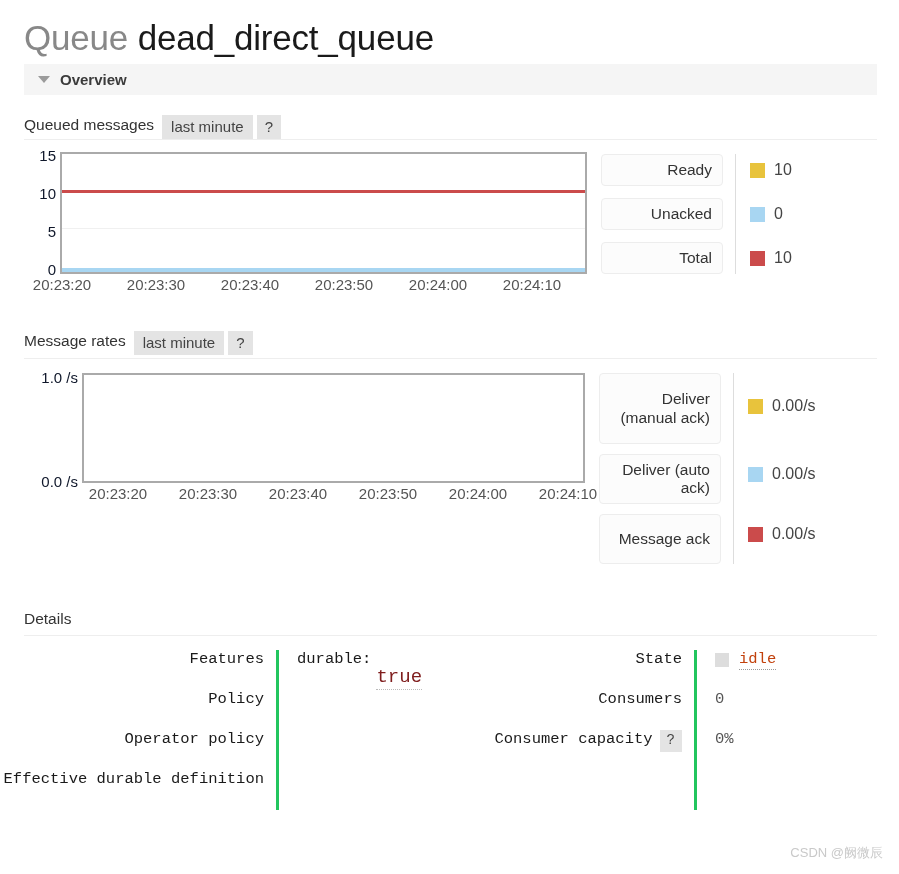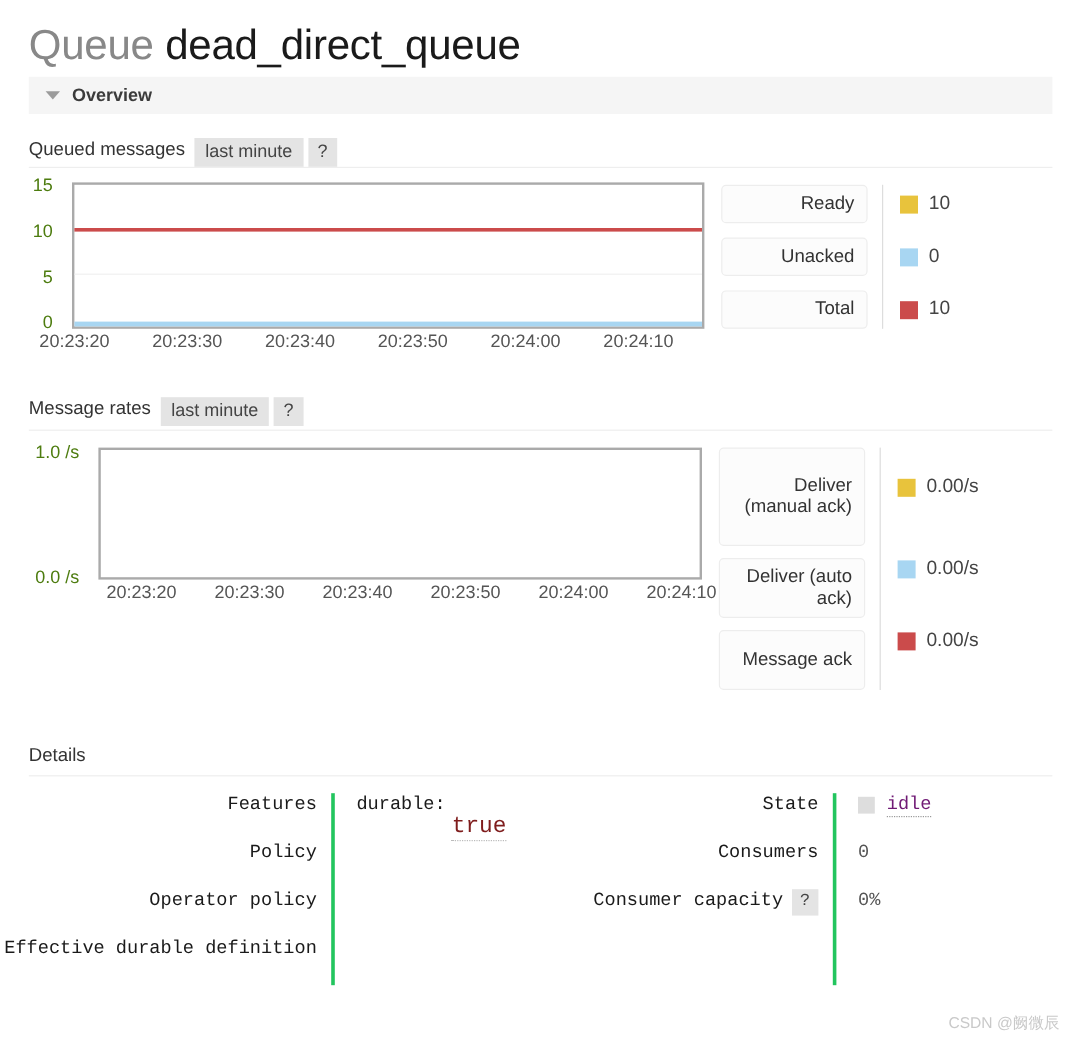--- a/index.html
+++ b/index.html
@@ -90,23 +90,23 @@
   .chart-area { position: relative; }
 
   .plot-wrap { display: flex; align-items: stretch; }
   .y-axis {
     position: relative;
     width: 36px;
     flex: none;
   }
   .y-tick {
     position: absolute;
-    right: 16px;
+    right: 4px;
     font-size: 15px;
-    color: #4d7c0f;
+    color: #0f172a;
     transform: translateY(-50%);
     white-space: nowrap;
   }
   .y-axis.rates { width: 58px; }
 
   .plot {
     position: relative;
     border: 2px solid #aaaaaa;
     background: #ffffff;
     box-sizing: border-box;
@@ -242,21 +242,21 @@
     padding-bottom: 1px;
   }
   .state-box {
     width: 14px; height: 14px;
     background: #dddddd;
     margin-right: 10px;
     margin-top: 3px;
     flex: none;
   }
   .state-text {
-    color: #701a75;
+    color: #c2410c;
     border-bottom: 1px dotted #999999;
     padding-bottom: 1px;
   }
   .plain-val { color: #555555; }
 
   
   .watermark {
     position: absolute;
     right: 16px;
     bottom: 12px;
@@ -352,21 +352,21 @@
       <span style="left:126px;">20:23:30</span>
       <span style="left:216px;">20:23:40</span>
       <span style="left:306px;">20:23:50</span>
       <span style="left:396px;">20:24:00</span>
       <span style="left:486px;">20:24:10</span>
     </div>
   </div>
 
   <div class="legend" style="margin-top:0px;margin-left:14px;">
     <div class="legend-labels">
-      <div class="legend-label" style="height:82px;display:flex;align-items:center;justify-content:flex-end;text-align:right;">Deliver (manual ack)</div>
+      <div class="legend-label" style="height:71px;display:flex;align-items:center;justify-content:flex-end;text-align:right;">Deliver (manual ack)</div>
       <div class="legend-label" style="height:50px;margin-top:10px;display:flex;align-items:center;justify-content:flex-end;">Deliver (auto ack)</div>
       <div class="legend-label" style="height:50px;margin-top:10px;display:flex;align-items:center;justify-content:flex-end;">Message ack</div>
     </div>
     <div class="legend-values">
       <div class="legend-value" style="height:66px;">
         <span class="swatch" style="background:#e8c33c;"></span>
         <span class="v">0.00/s</span>
       </div>
       <div class="legend-value" style="height:50px;margin-top:10px;">
         <span class="swatch" style="background:#a8d6f2;"></span>

